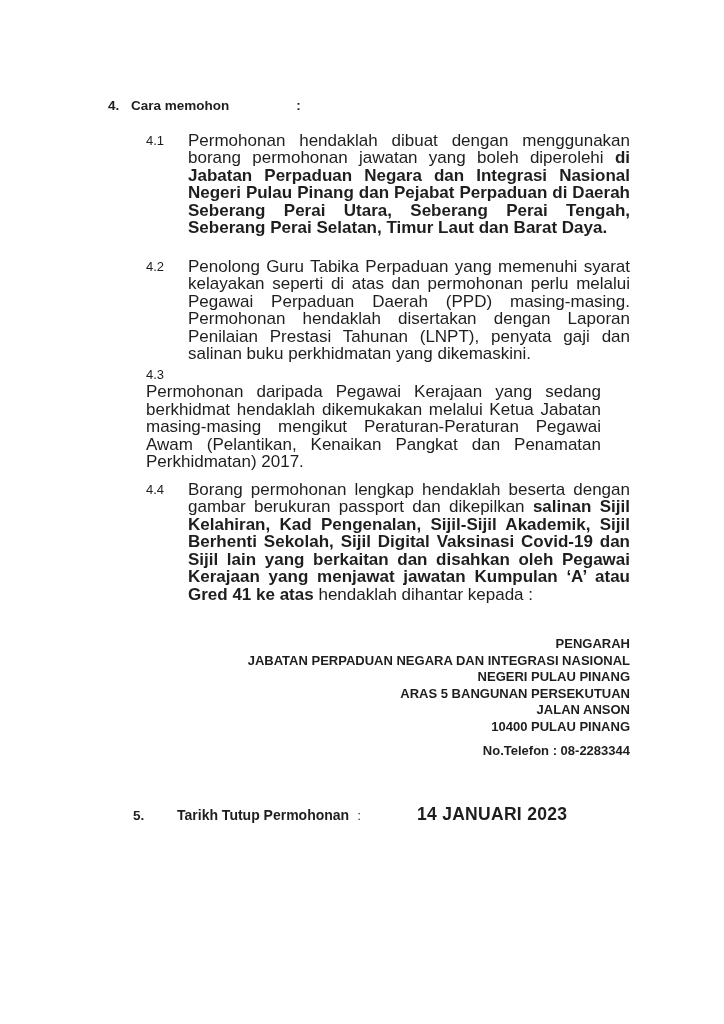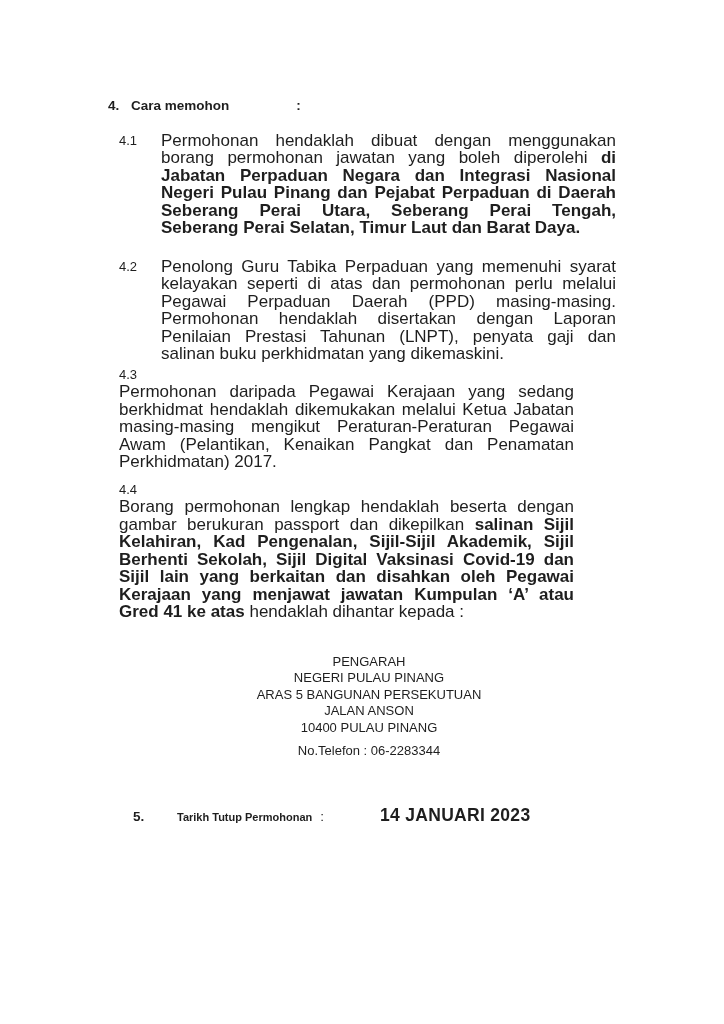--- a/index.html
+++ b/index.html
@@ -20,60 +20,60 @@
   }
   .heading {
     display: flex;
     font-size: 13.5px;
     font-weight: bold;
     line-height: 17.5px;
     margin-bottom: 17px;
   }
   .h-num { width: 23px; flex-shrink: 0; }
   .h-colon { margin-left: 67px; }
-  .items { margin-left: 11px; }
+  .items { margin-left: 38px; }
   .item { display: flex; }
   .item-num {
     width: 42px;
     flex-shrink: 0;
     font-size: 13px;
     line-height: 17.5px;
   }
   .item-body {
     margin: 0;
     width: 455px;
     font-size: 17px;
     line-height: 17.5px;
     text-align: justify;
   }
   .bold { font-weight: bold; }
   .mb-21 { margin-bottom: 21px; }
   .mb-3  { margin-bottom: 3px; }
   .mb-10 { margin-bottom: 10px; flex-direction: column; }
-  .mb-33 { margin-bottom: 33px; flex-direction: column; }
+  .mb-33 { margin-bottom: 33px; }
   .address {
-    text-align: center;
-    font-weight: normal;
+    text-align: right;
+    font-weight: bold;
     font-size: 13px;
     line-height: 16.6px;
   }
   .phone { margin-top: 7px; }
   .closing {
     display: flex;
     align-items: baseline;
     margin-left: 25px;
     margin-top: 45px;
   }
   .c-num {
     width: 44px;
     flex-shrink: 0;
     font-size: 13.5px;
     font-weight: bold;
   }
-  .c-label { font-size: 11px; font-weight: bold; }
+  .c-label { font-size: 14px; font-weight: bold; }
   .c-colon { font-size: 13.5px; margin-left: 8px; }
   .c-value {
     font-size: 17.5px;
     font-weight: bold;
     margin-left: 56px;
     letter-spacing: 0.3px;
   }
 </style>
 </head>
 <body>
@@ -106,25 +106,26 @@
 
       <div class="item mb-33">
         <span class="item-num">4.4</span>
         <p class="item-body"><span>Borang permohonan lengkap hendaklah beserta dengan gambar berukuran passport dan dikepilkan </span><span class="bold">salinan Sijil Kelahiran, Kad Pengenalan, Sijil-Sijil Akademik, Sijil Berhenti Sekolah, Sijil Digital Vaksinasi Covid-19 dan Sijil lain yang berkaitan dan disahkan oleh Pegawai Kerajaan yang menjawat jawatan Kumpulan ‘A’ atau Gred 41 ke atas</span><span> hendaklah dihantar kepada :</span></p>
       </div>
 
     </div>
 
     <div class="address">
       <div>PENGARAH</div>
+      <div>JABATAN PERPADUAN NEGARA DAN INTEGRASI NASIONAL</div>
       <div>NEGERI PULAU PINANG</div>
       <div>ARAS 5 BANGUNAN PERSEKUTUAN</div>
       <div>JALAN ANSON</div>
       <div>10400 PULAU PINANG</div>
-      <div class="phone">No.Telefon : 06-2283344</div>
+      <div class="phone">No.Telefon : 08-2283344</div>
     </div>
 
     <div class="closing">
       <span class="c-num">5.</span>
       <span class="c-label">Tarikh Tutup Permohonan</span>
       <span class="c-colon">:</span>
       <span class="c-value">14 JANUARI 2023</span>
     </div>
 
   </div>

